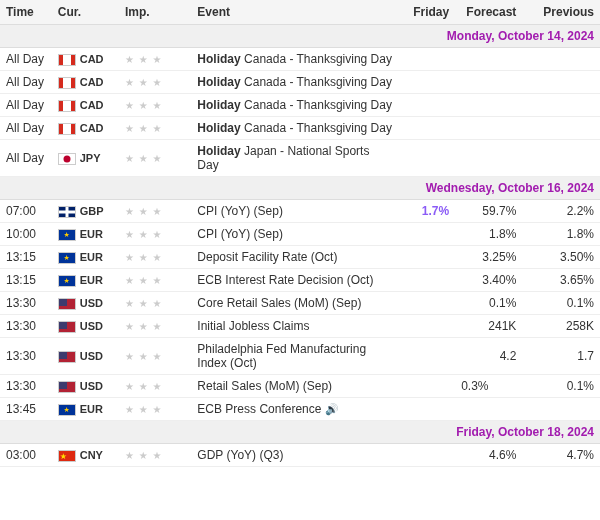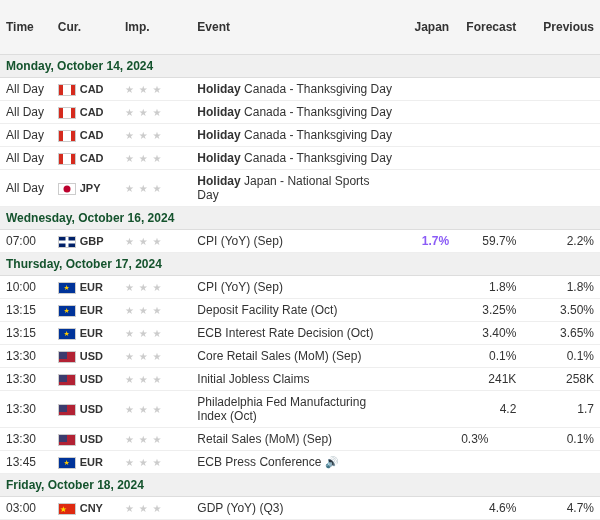--- a/index.html
+++ b/index.html
@@ -9,41 +9,41 @@
       background: #fff;
       width: 600px;
       overflow-x: hidden;
     }
     table {
       width: 100%;
       border-collapse: collapse;
     }
     th {
       background: #f5f5f5;
-      padding: 20px 6px;
+      padding: 5px 6px;
       text-align: left;
       font-weight: bold;
       font-size: 12px;
       border-bottom: 1px solid #ddd;
       color: #333;
     }
     th.right, td.right {
       text-align: right;
     }
     td {
       padding: 4px 6px;
       border-bottom: 1px solid #eee;
       color: #333;
       vertical-align: middle;
     }
     tr.section-header td {
       background: #f0f0f0;
-      text-align: left;
+      text-align: right;
       font-weight: bold;
-      color: #14532d;
+      color: #a21caf;
       font-size: 12px;
       padding: 4px 6px;
       border-bottom: 1px solid #ddd;
     }
     .flag {
       display: inline-block;
       width: 18px;
       height: 12px;
       margin-right: 4px;
       vertical-align: middle;
@@ -167,21 +167,21 @@
 </head>
 <body>
 
 <table>
   <thead>
     <tr>
       <th class="col-time">Time</th>
       <th class="col-cur">Cur.</th>
       <th class="col-imp">Imp.</th>
       <th class="col-event">Event</th>
-      <th class="col-actual right">Japan</th>
+      <th class="col-actual right">Friday</th>
       <th class="col-forecast right">Forecast</th>
       <th class="col-previous right">Previous</th>
     </tr>
   </thead>
   <tbody id="table-body">
   <tr class="section-header">
         <td colspan="7">Monday, October 14, 2024</td>
       </tr>
       <tr>
         <td>All Day</td>
@@ -233,23 +233,20 @@
       </tr>
       <tr>
         <td>07:00</td>
         <td><span class="flag flag-gb"></span><span class="currency">GBP</span></td>
         <td><span class="stars">★ ★ ★</span></td>
         <td><span>CPI (YoY) (Sep)</span></td>
         <td class="actual-red" style="text-align: right;">1.7%</td>
         <td style="text-align: right;">59.7%</td>
         <td style="text-align: right;">2.2%</td>
       </tr>
-      <tr class="section-header">
-        <td colspan="7">Thursday, October 17, 2024</td>
-      </tr>
       <tr>
         <td>10:00</td>
         <td><span class="flag flag-eu"></span><span class="currency">EUR</span></td>
         <td><span class="stars">★ ★ ★</span></td>
         <td><span>CPI (YoY) (Sep)</span></td>
         <td style="text-align: right;"></td>
         <td style="text-align: right;">1.8%</td>
         <td style="text-align: right;">1.8%</td>
       </tr>
       <tr>

